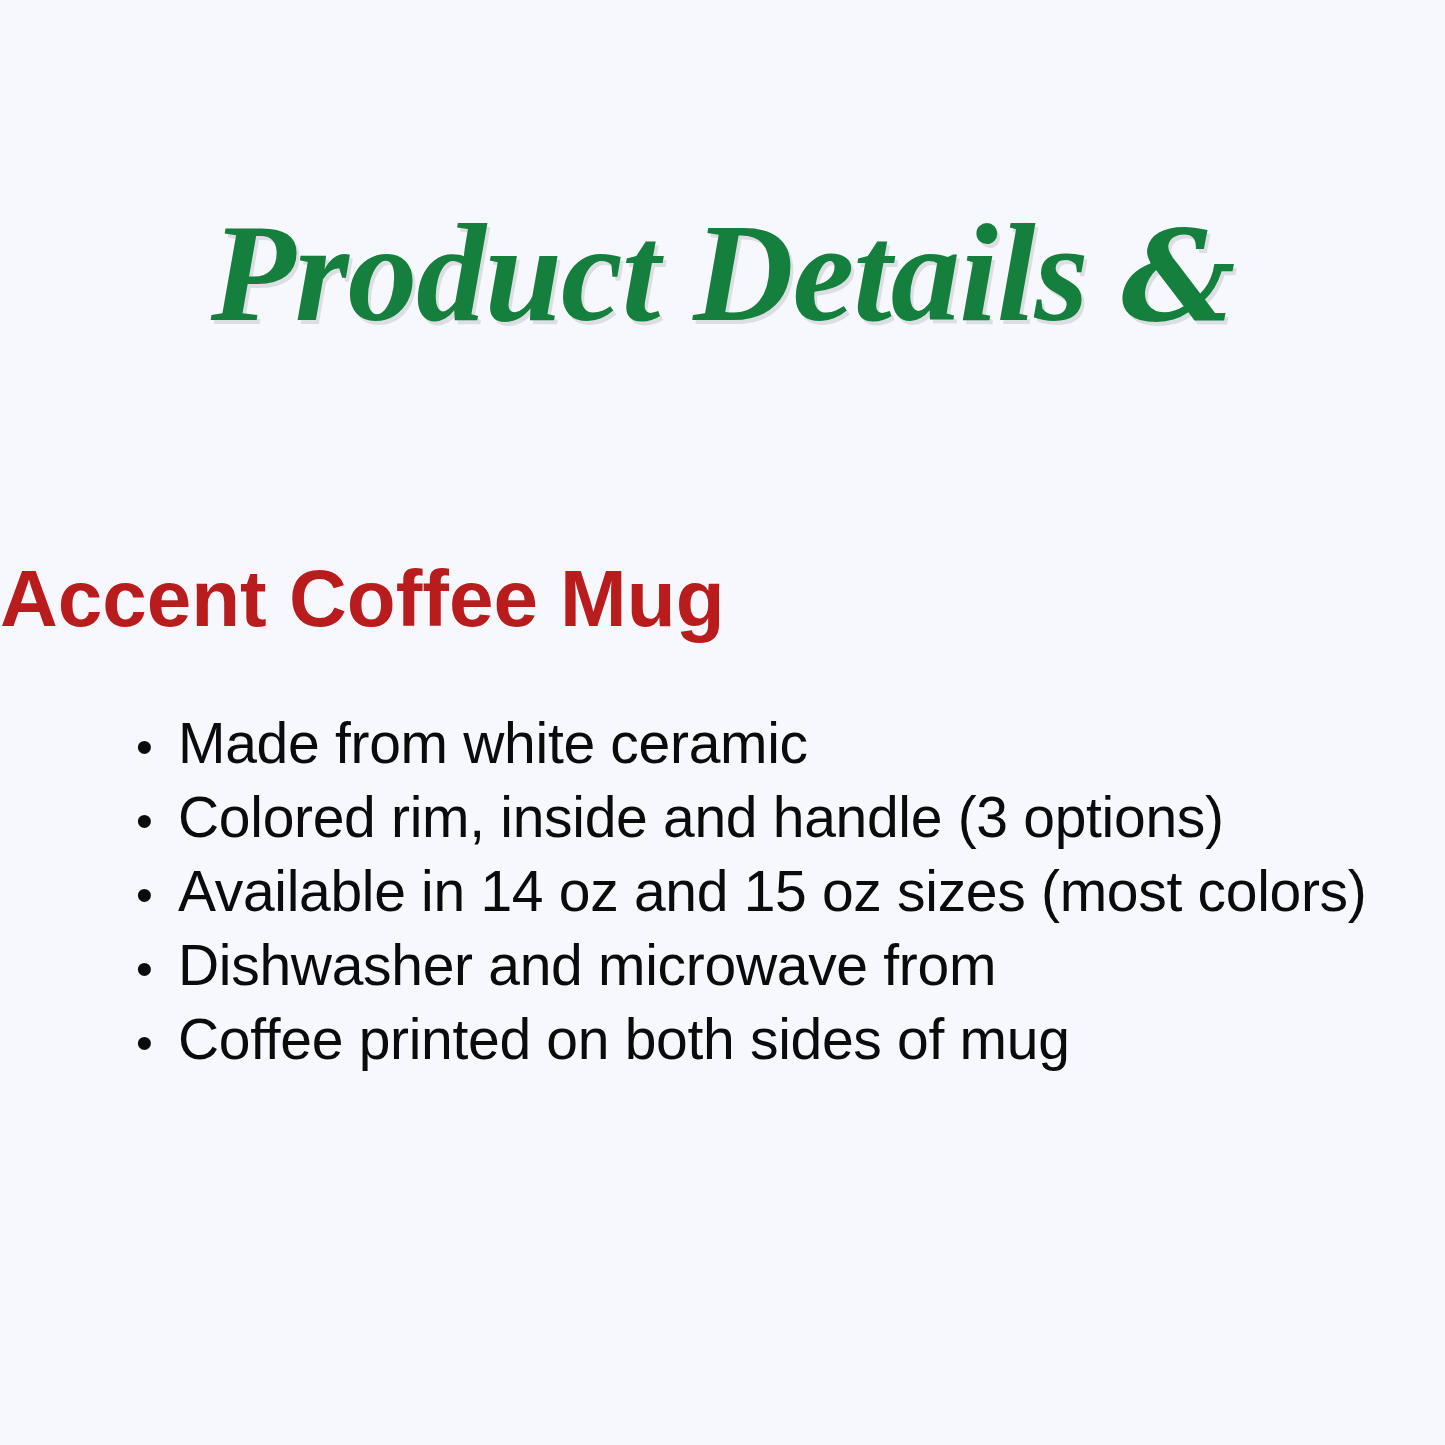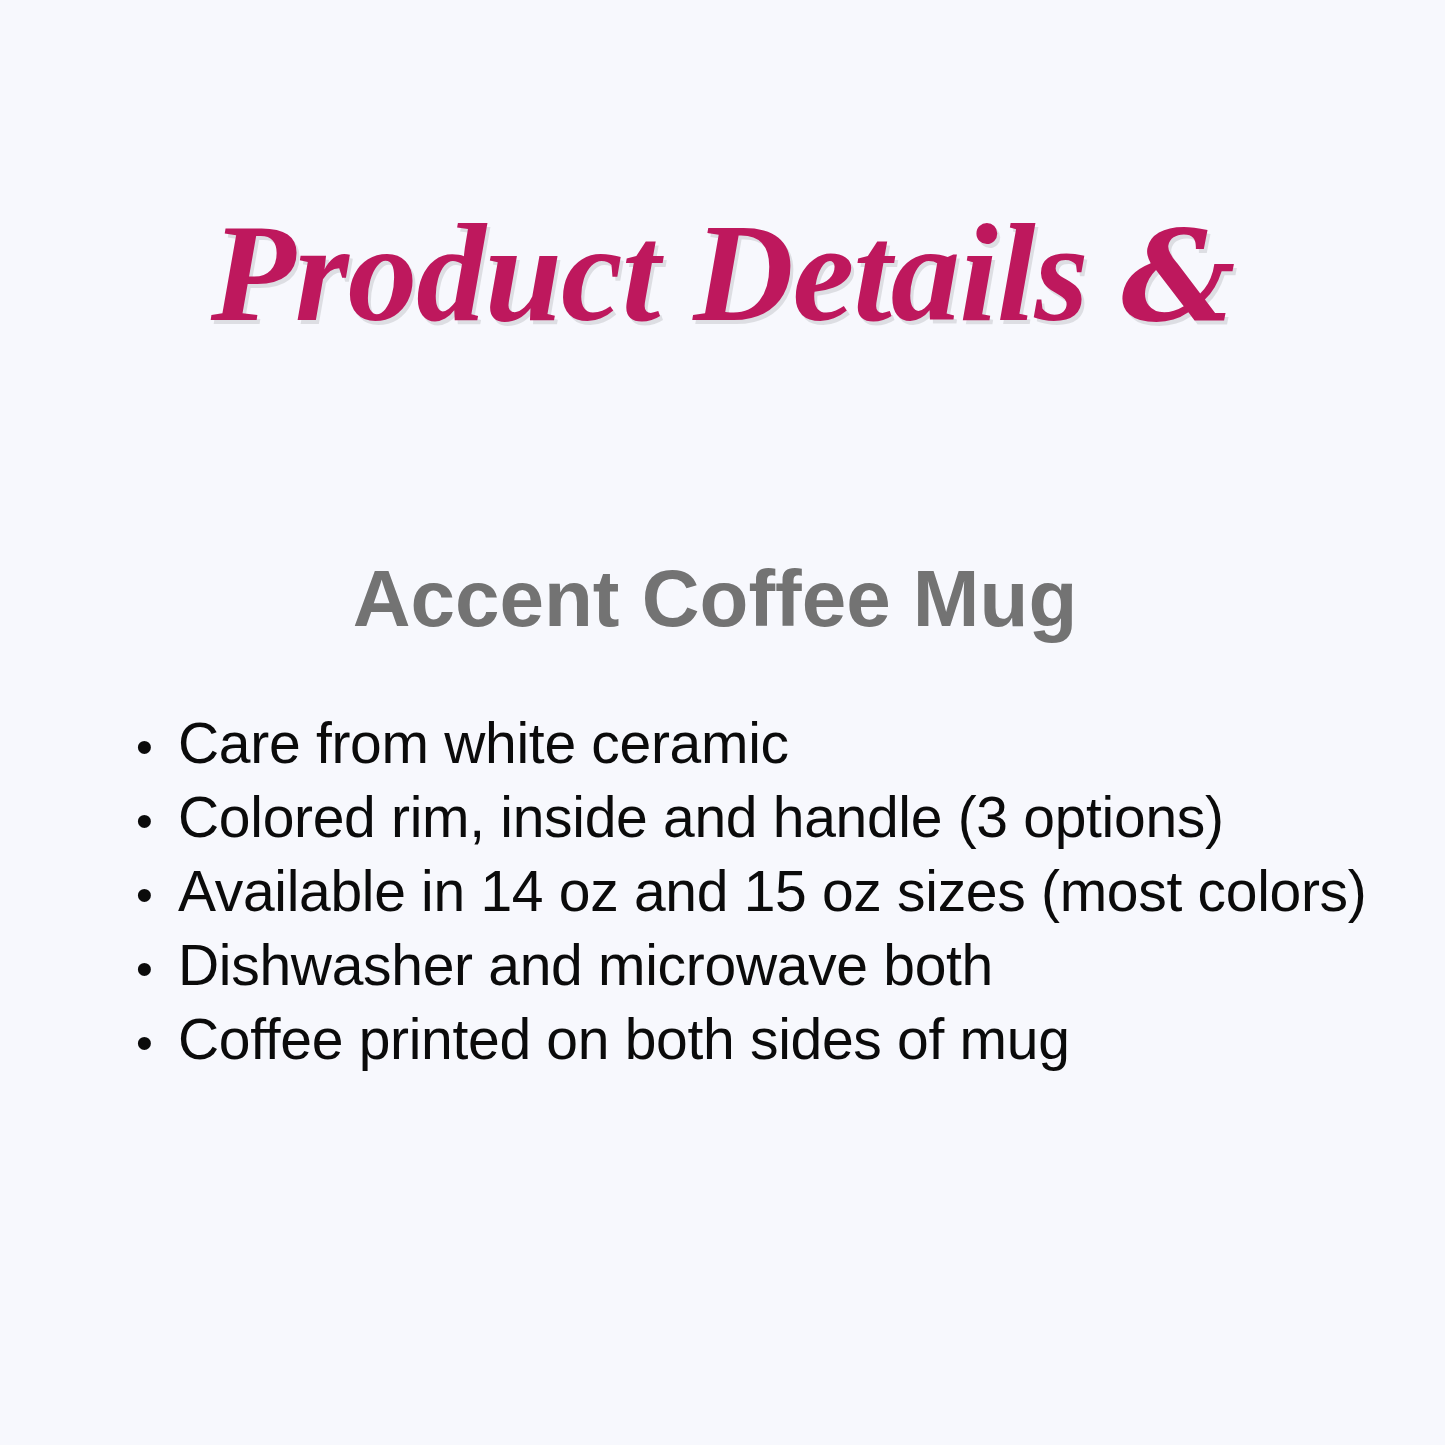--- a/index.html
+++ b/index.html
@@ -33,45 +33,45 @@
   }
 
   .heading-line {
     display: block;
     font-family: "Liberation Serif", "DejaVu Serif", serif;
     font-style: italic;
     font-weight: bold;
     font-size: 139px;
     line-height: 155px;
     letter-spacing: -1px;
-    color: #be185d;
+    color: #15803d;
     text-shadow: 3px 4px 0 rgba(0, 0, 0, 0.10);
     white-space: nowrap;
   }
 
   .heading-line .amp {
     font-family: "DejaVu Serif", "Liberation Serif", serif;
     font-style: italic;
     font-weight: bold;
     font-size: 126px;
   }
 
   
   .subtitle {
     position: absolute;
     top: 553px;
     left: 0;
     width: 1430px;
-    text-align: center;
+    text-align: left;
     font-family: "Liberation Sans", sans-serif;
     font-weight: bold;
     font-size: 80px;
     line-height: 92px;
     letter-spacing: 0px;
-    color: #737373;
+    color: #b91c1c;
     white-space: nowrap;
   }
 
   
   .feature-list {
     position: absolute;
     top: 706px;
     left: 0;
     width: 1445px;
     margin: 0;
@@ -113,33 +113,33 @@
 
   <div class="heading-block">
     <span class="heading-line"><span>Product Details </span><span class="amp">&amp;</span></span>
   </div>
 
   <div class="subtitle">Accent Coffee Mug</div>
 
   <ul class="feature-list">
     <li class="feature-item">
       <span class="bullet-dot">•</span>
-      <span class="feature-text">Care from white ceramic</span>
+      <span class="feature-text">Made from white ceramic</span>
     </li>
     <li class="feature-item">
       <span class="bullet-dot">•</span>
       <span class="feature-text">Colored rim, inside and handle (3 options)</span>
     </li>
     <li class="feature-item">
       <span class="bullet-dot">•</span>
       <span class="feature-text">Available in 14 oz and 15 oz sizes (most colors)</span>
     </li>
     <li class="feature-item">
       <span class="bullet-dot">•</span>
-      <span class="feature-text">Dishwasher and microwave both</span>
+      <span class="feature-text">Dishwasher and microwave from</span>
     </li>
     <li class="feature-item">
       <span class="bullet-dot">•</span>
       <span class="feature-text">Coffee printed on both sides of mug</span>
     </li>
   </ul>
 
 </div>
 
 </body></html>

